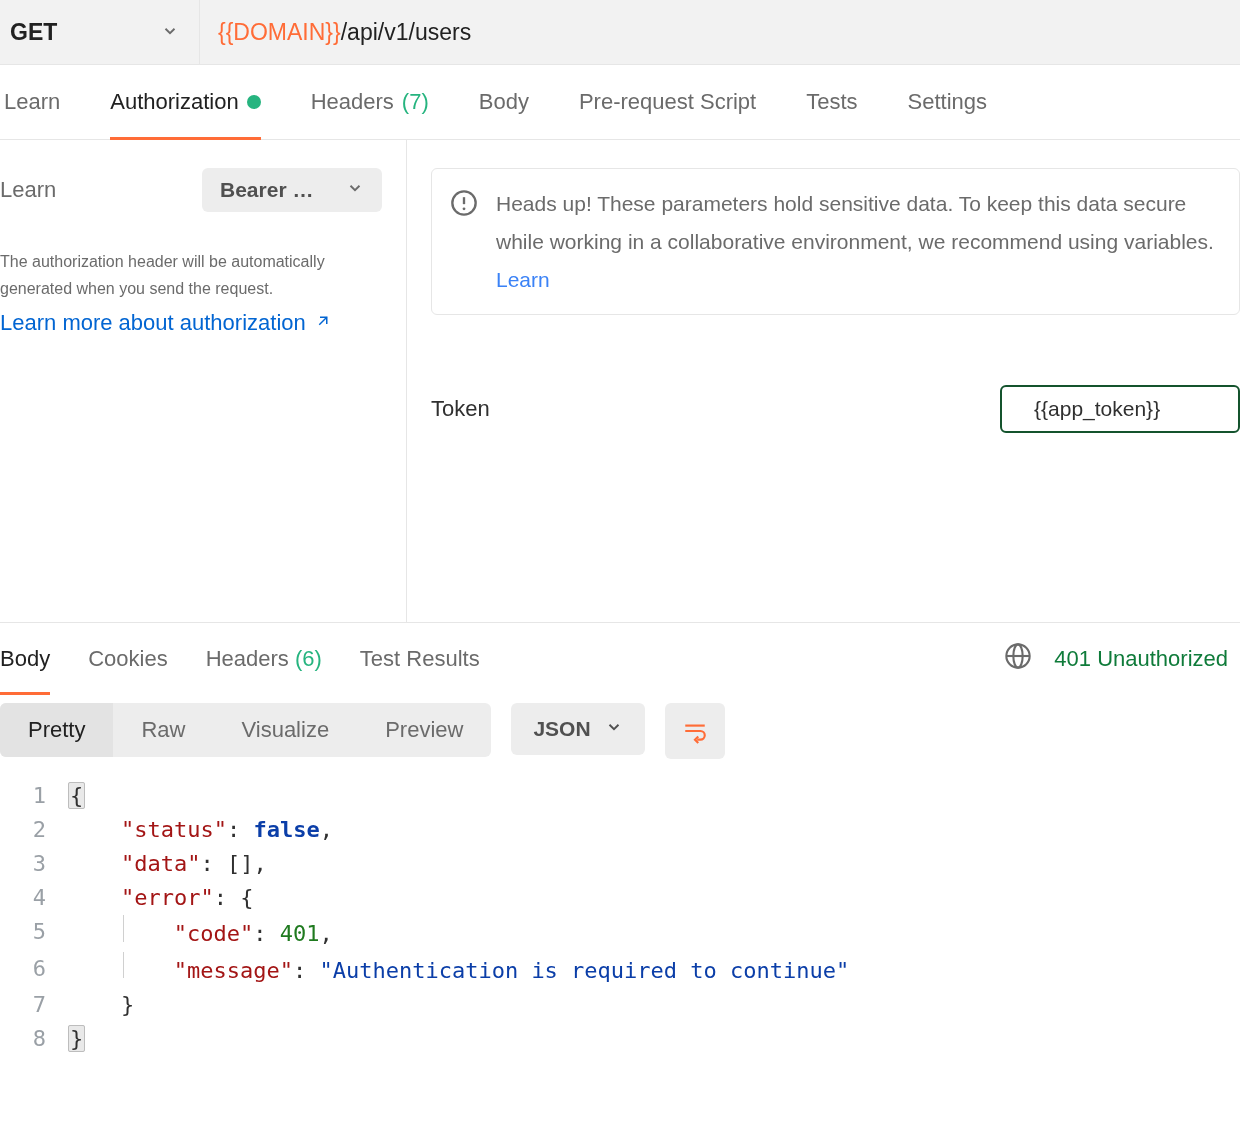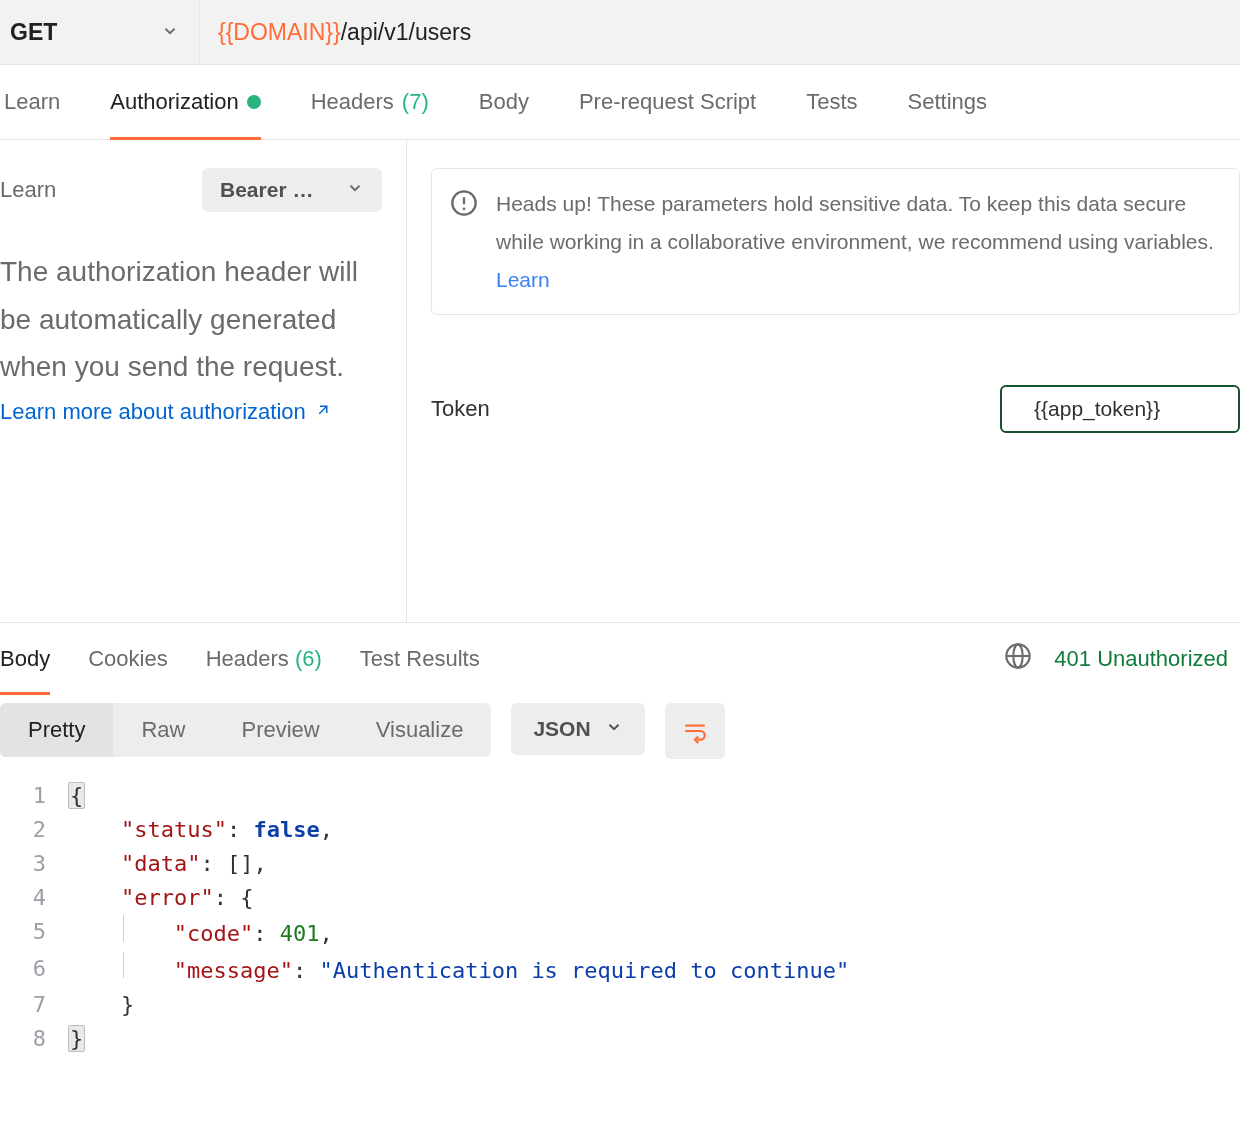--- a/index.html
+++ b/index.html
@@ -85,21 +85,21 @@
     border-radius:6px;
     padding: 10px 18px;
     min-width: 180px;
     display:flex; align-items:center; justify-content:space-between;
     gap:12px;
     font-weight:600;
     color:#505050;
     cursor:pointer;
   }
   .auth-type-select .chev { color:#6b6b6b; }
-  .auth-desc { font-size:28px; line-height:1.7; }
+  .auth-desc { font-size:16px; line-height:1.7; }
   .auth-learn { color:#0265d2; font-size:22px; display:inline-flex; align-items:center; gap:8px; margin-top:8px; cursor:pointer; }
 
   .auth-right { flex:1; padding: 28px 0 28px 24px; }
   .info-banner {
     border:1px solid #e6e6e6;
     border-radius:6px;
     padding: 16px 18px;
     display:flex;
     gap:18px;
     color:#6b6b6b;
@@ -331,22 +331,22 @@
         </svg>
     </span>
     <span class="status-text green">401 Unauthorized</span>
   </div>
 </div>
 
 <div class="view-bar">
   <div class="view-seg">
     <div class="view-item active">Pretty</div>
     <div class="view-item">Raw</div>
+    <div class="view-item">Visualize</div>
     <div class="view-item">Preview</div>
-    <div class="view-item">Visualize</div>
   </div>
   <div class="format-select">
     <span>JSON</span>
     <span class="chev">
       <svg viewBox="0 0 24 24" width="18" height="18" fill="none" stroke="currentColor" stroke-width="2.5">
           <polyline points="6 9 12 15 18 9"></polyline>
         </svg>
     </span>
   </div>
   <div class="wrap-toggle">

